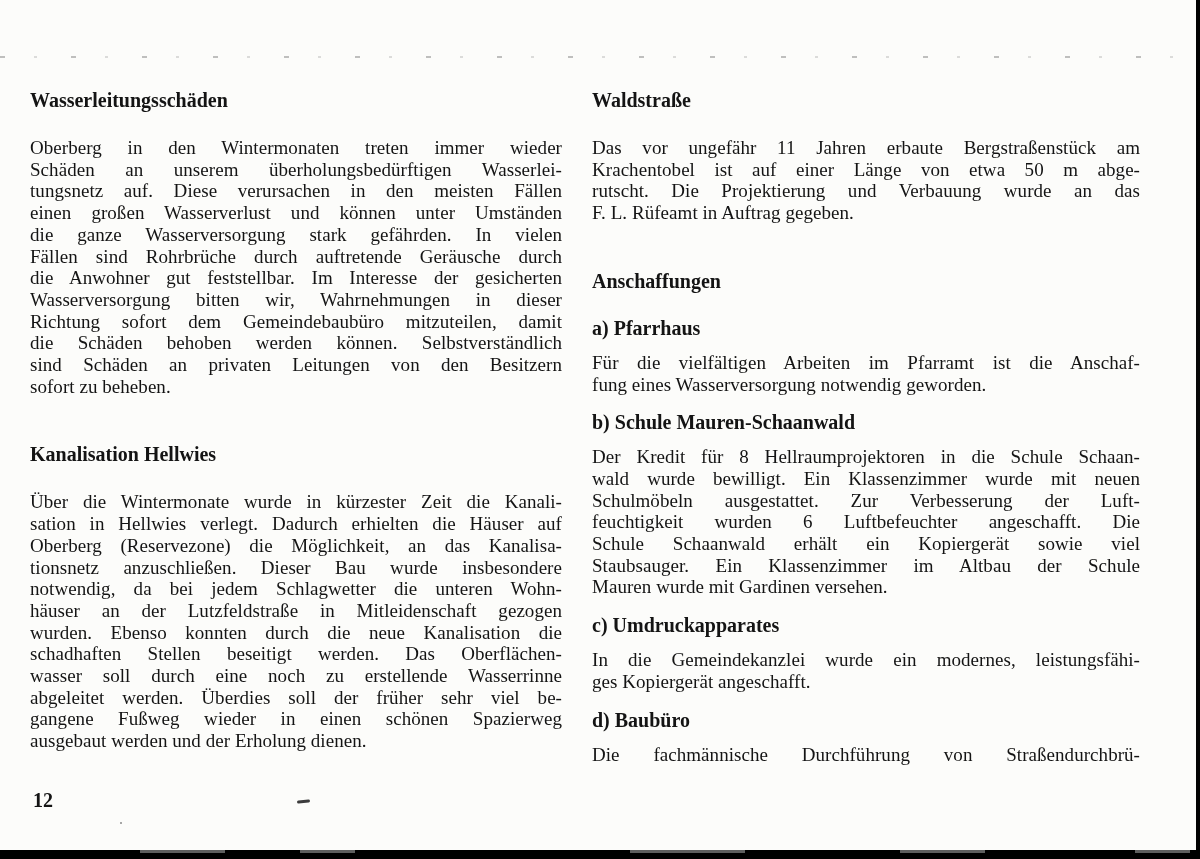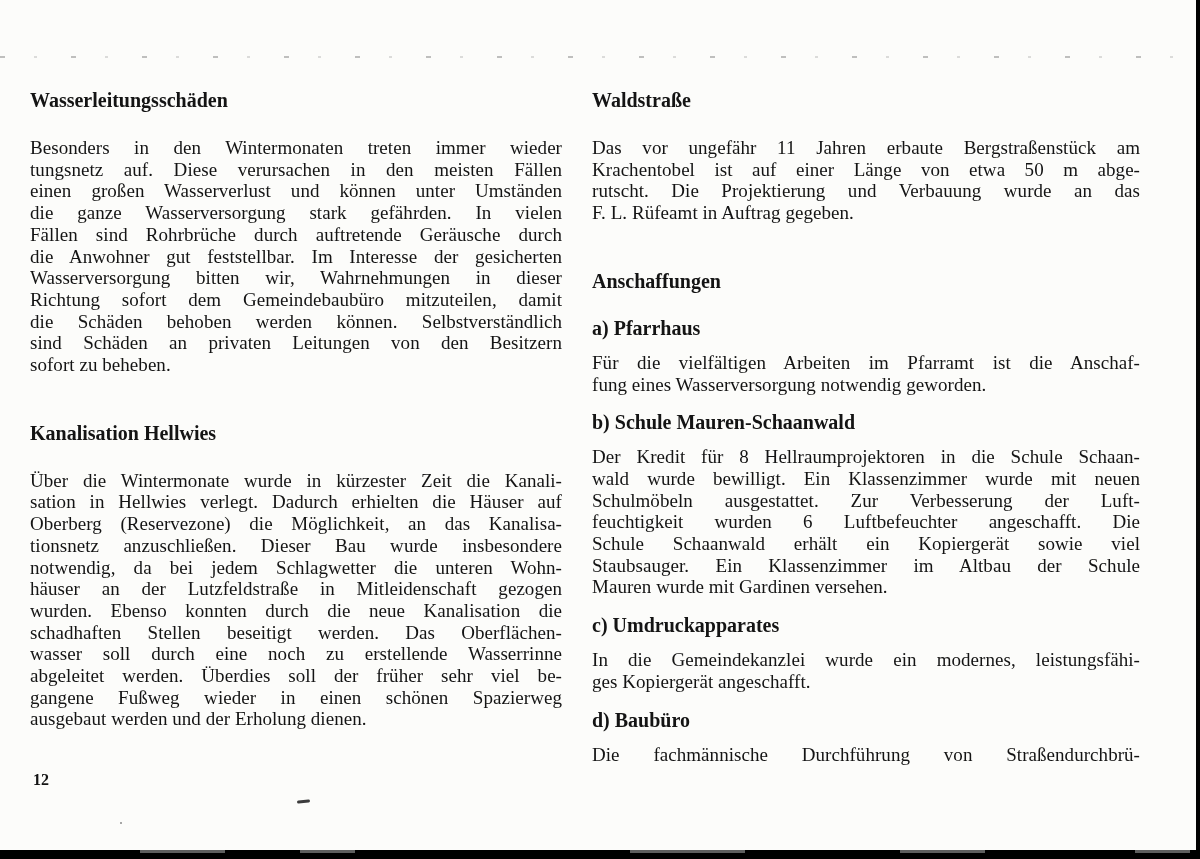--- a/index.html
+++ b/index.html
@@ -30,21 +30,21 @@
   .section.level-2 { margin-top: 17px; }
 
   .heading { font-weight: 700; font-size: 20px; line-height: 21px; }
   .level-1 > .heading { margin-bottom: 26px; }
   .level-2 > .heading { margin-bottom: 13px; }
 
   .para { font-size: 19px; line-height: 21.7px; letter-spacing: 0.05px; }
   .line { text-align: justify; text-align-last: justify; white-space: normal; }
   .line.last { text-align-last: left; }
 
-  .page-number { position: absolute; left: 33px; top: 771px; font-weight: 700; font-size: 16px; }
+  .page-number { position: absolute; left: 33px; top: 789px; font-weight: 700; font-size: 20px; }
 
   
   .speck-dash {
     position: absolute; left: 297px; top: 800px; width: 13px; height: 3px;
     background: #3c3c3c; border-radius: 2px; transform: rotate(-7deg);
   }
   .speck-dot {
     position: absolute; left: 120px; top: 822px; width: 2px; height: 2px;
     background: #8a8a8a; border-radius: 50%;
   }
@@ -69,21 +69,22 @@
 </head>
 <body>
 
 <div class="page" style="--paper: #fcfcfa; --ink: #141414;">
   <div class="top-dots"></div>
 
   <div class="col col-left" id="col-left">
       <section class="section level-1">
         <div class="heading">Wasserleitungsschäden</div>
         <div class="para">
-          <div class="line">Besonders in den Wintermonaten treten immer wieder</div>
+          <div class="line">Oberberg in den Wintermonaten treten immer wieder</div>
+          <div class="line">Schäden an unserem überholungsbedürftigen Wasserlei-</div>
           <div class="line">tungsnetz auf. Diese verursachen in den meisten Fällen</div>
           <div class="line">einen großen Wasserverlust und können unter Umständen</div>
           <div class="line">die ganze Wasserversorgung stark gefährden. In vielen</div>
           <div class="line">Fällen sind Rohrbrüche durch auftretende Geräusche durch</div>
           <div class="line">die Anwohner gut feststellbar. Im Interesse der gesicherten</div>
           <div class="line">Wasserversorgung bitten wir, Wahrnehmungen in dieser</div>
           <div class="line">Richtung sofort dem Gemeindebaubüro mitzuteilen, damit</div>
           <div class="line">die Schäden behoben werden können. Selbstverständlich</div>
           <div class="line">sind Schäden an privaten Leitungen von den Besitzern</div>
           <div class="line last">sofort zu beheben.</div>

